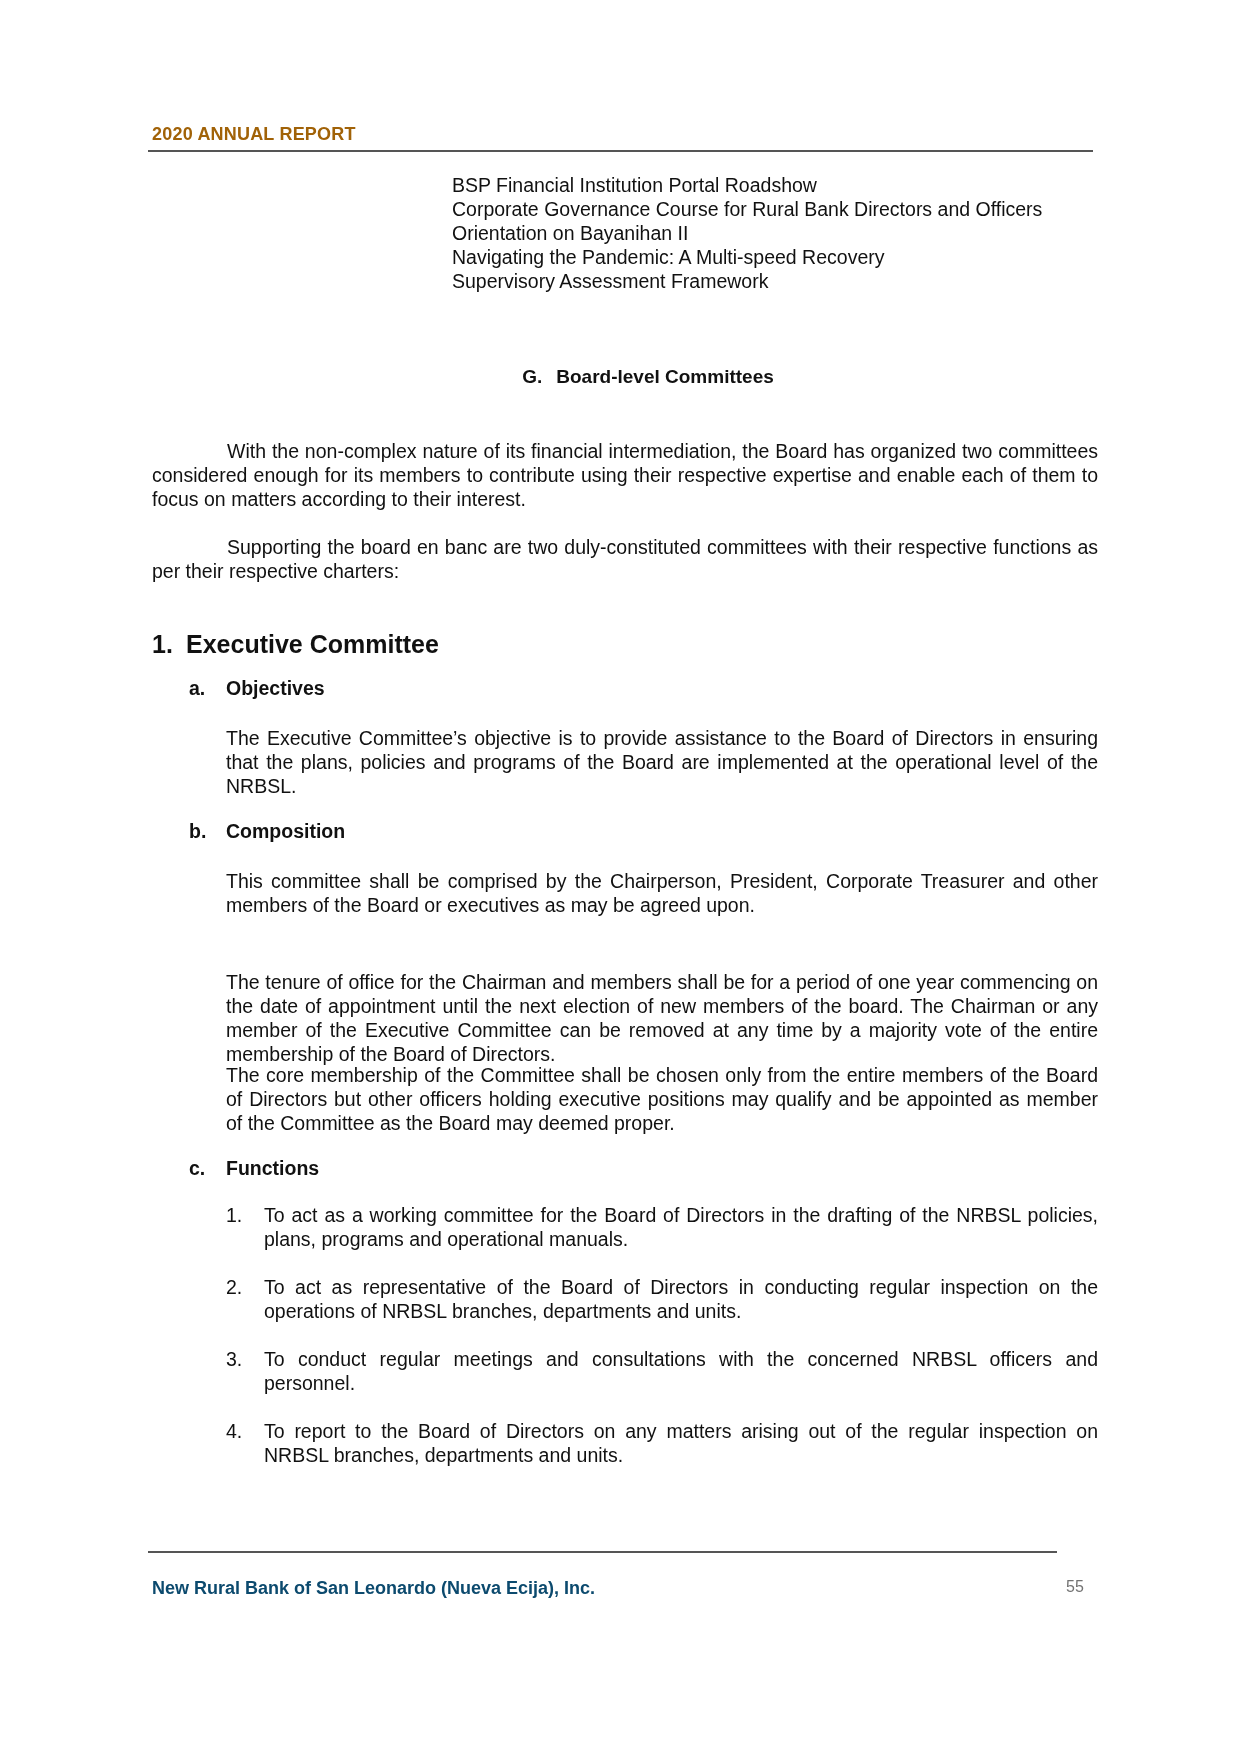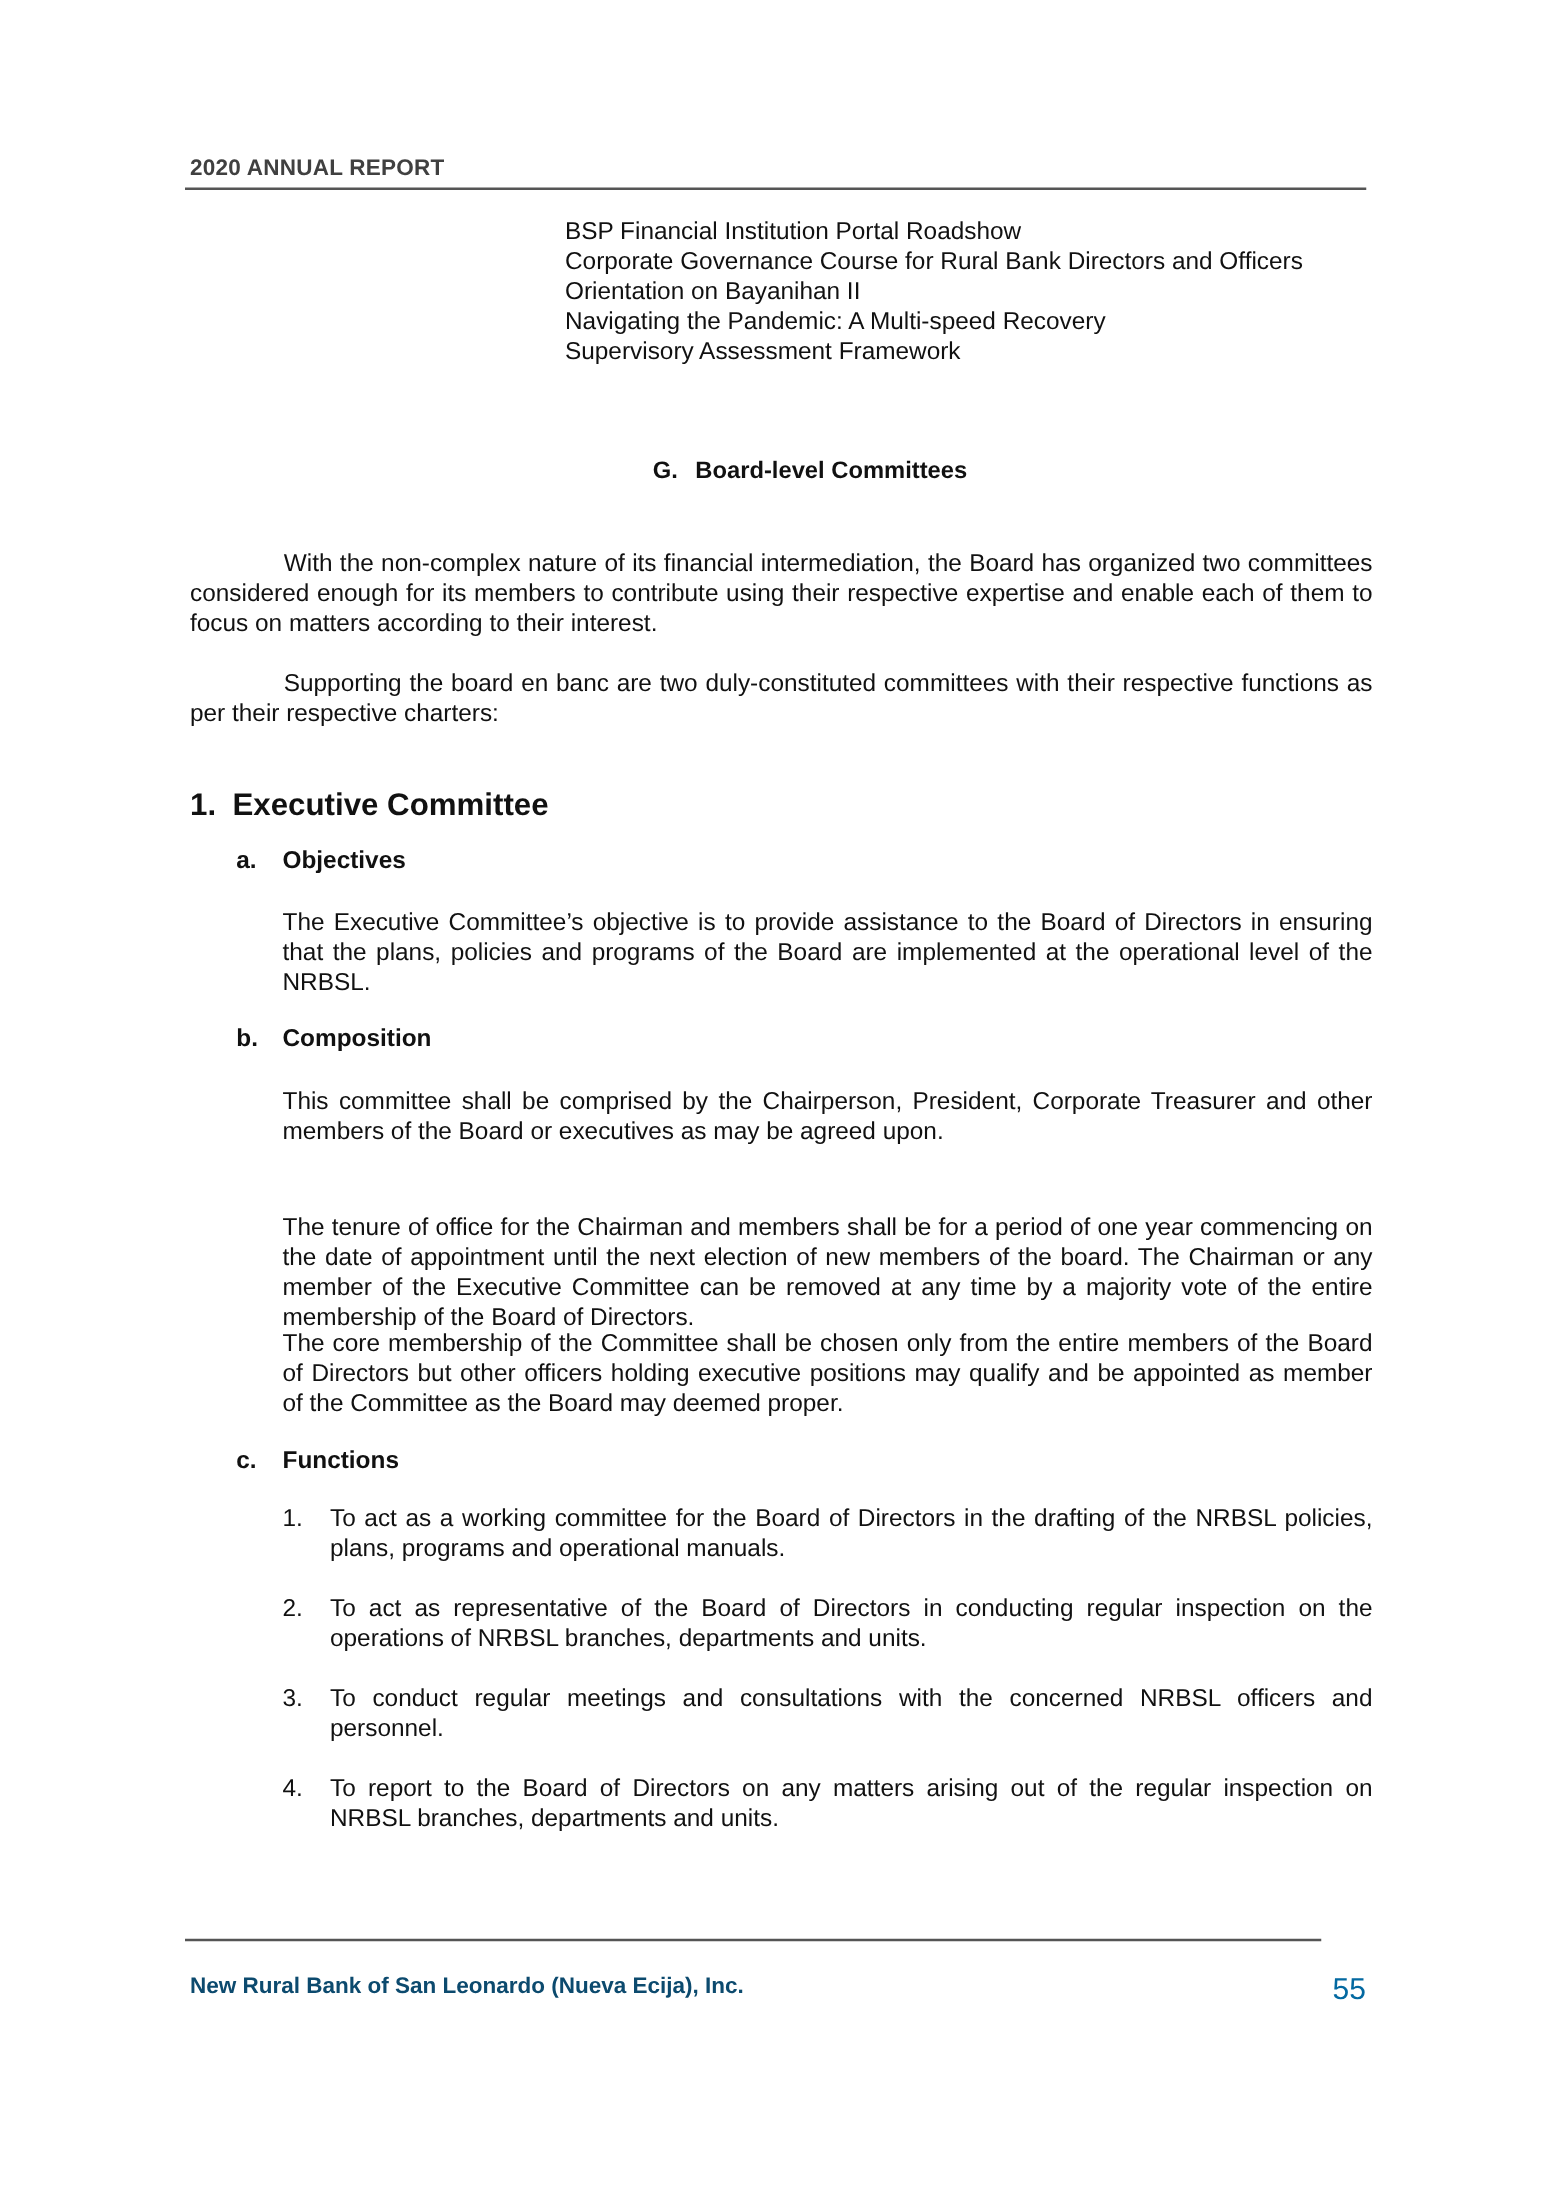--- a/index.html
+++ b/index.html
@@ -14,21 +14,21 @@
       font-family: "Liberation Sans", sans-serif;
       color: #111111;
       overflow: hidden;
     }
     .abs { position: absolute; }
     .header-title {
       left: 152px;
       top: 124px;
       font-size: 18px;
       font-weight: bold;
-      color: #404040;
+      color: #a16207;
       letter-spacing: 0.2px;
     }
     .rule {
       height: 2px;
       background: #555555;
     }
     .header-rule { left: 148px; top: 150px; width: 945px; }
     .footer-rule { left: 148px; top: 1551px; width: 909px; }
 
     .training-list {
@@ -107,22 +107,22 @@
     .footer-text {
       left: 152px;
       top: 1578px;
       font-size: 18px;
       font-weight: bold;
       color: #0c4a6e;
     }
     .page-number {
       left: 1066px;
       top: 1578px;
-      font-size: 24px;
-      color: #0369a1;
+      font-size: 16px;
+      color: #737373;
     }
   </style>
 </head>
 <body>
 
 <div class="abs header-title">2020 ANNUAL REPORT</div>
 <div class="abs rule header-rule"></div>
 
 <ul class="abs training-list">
   <li>BSP Financial Institution Portal Roadshow</li>

